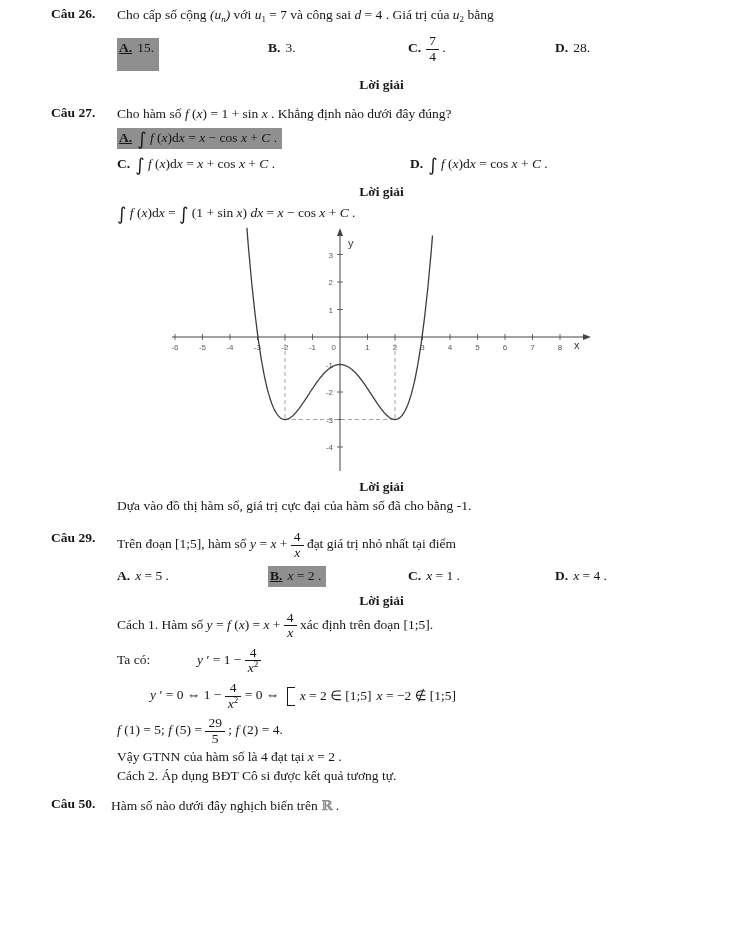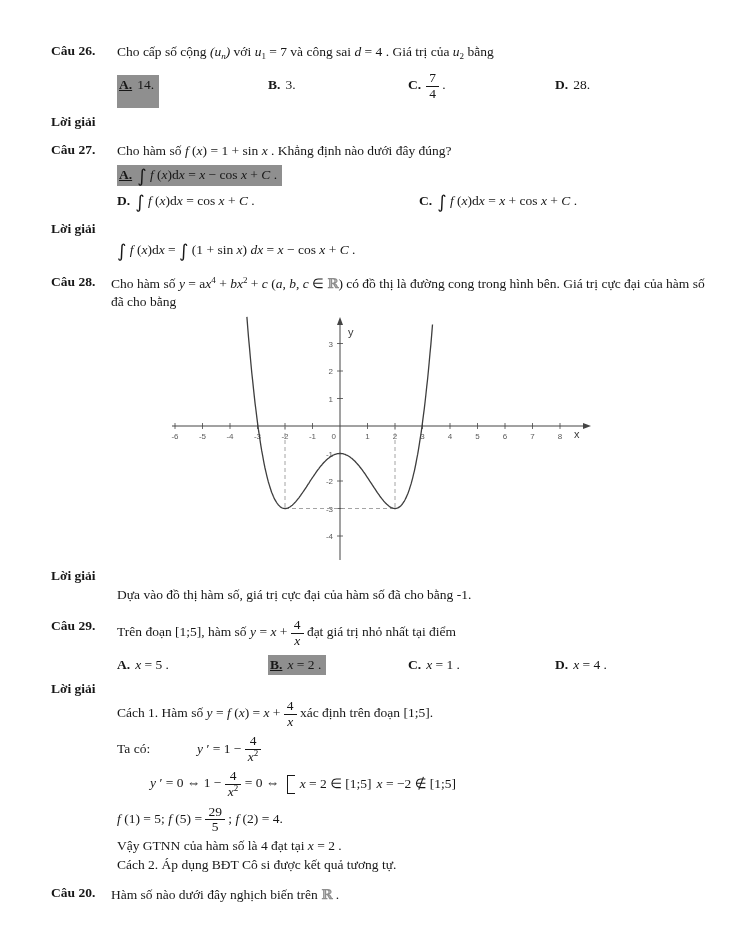--- a/index.html
+++ b/index.html
@@ -1,32 +1,32 @@
 <!DOCTYPE html>
 <html><head>
 <meta charset="utf-8">
 <style>
   html,body{margin:0;padding:0;background:#fff;}
   body{width:750px;height:948px;overflow:hidden;font-family:"Liberation Serif",serif;
        font-size:13.5px;color:#171717;-webkit-font-smoothing:antialiased;}
-  .page{padding:18px 38px 0 51px;position:relative;margin-top:25px;}
+  .page{padding:6px 38px 0 51px;position:relative;}
   .qrow{display:flex;align-items:flex-start;}
   .qlabel{font-weight:bold;flex:none;width:66px;}
   .qlabel.narrow{width:60px;}
   .qtext{flex:1;line-height:1.35;}
   .optrow{display:flex;align-items:baseline;margin-left:66px;}
   .opt{line-height:1.3;}
   .o1{width:151px;}.o2{width:140px;}.o3{width:147px;}.o4{flex:1;}
   .ow1{width:293px;}.ow2{flex:1;}
   .olabel{font-weight:bold;margin-right:5px;}
   .obox{display:inline-block;}
   .hl{background:#8f8f8f;padding:1px 5px 2px 2px;}
   .hl .olabel{text-decoration:underline;}
   .hl.tall{padding-bottom:14px;}
-  .solhead{font-weight:bold;margin:6px 0 2px 0;}
+  .solhead{text-align:center;font-weight:bold;margin:6px 0 2px 0;}
   .sol{margin-left:66px;line-height:1.4;}
   .frac{display:inline-block;vertical-align:middle;text-align:center;line-height:1.08;}
   .frac .num{display:block;padding:0 3px;}
   .frac .den{display:block;border-top:1px solid #171717;padding:0 3px;}
   sub{font-size:9px;vertical-align:-3px;line-height:0;}
   sup{font-size:9px;vertical-align:5px;line-height:0;}
   .intg{font-family:"DejaVu Sans",sans-serif;font-size:18px;vertical-align:-3px;line-height:0;}
   .bbR{font-family:"DejaVu Serif",serif;color:#8e8e8e;font-weight:bold;}
   .cases{display:inline-flex;align-items:center;vertical-align:middle;margin-left:4px;}
   .cbr{width:7px;align-self:stretch;border-left:1.5px solid #171717;border-top:1.5px solid #171717;border-bottom:1.5px solid #171717;margin-right:5px;}
@@ -42,45 +42,41 @@
 </head>
 <body>
 
 <div class="page">
 
   <div class="qrow">
     <span class="qlabel">Câu 26.</span>
     <div class="qtext">Cho cấp số cộng <i>(u<sub>n</sub>)</i> với <i>u</i><sub>1</sub> = 7 và công sai <i>d</i> = 4 . Giá trị của <i>u</i><sub>2</sub> bằng</div>
   </div>
   <div class="optrow mt10">
-    <div class="opt o1"><span class="obox hl tall"><span class="olabel">A.</span><span class="otext">14.</span></span></div>
+    <div class="opt o1"><span class="obox hl tall"><span class="olabel">A.</span><span class="otext">15.</span></span></div>
     <div class="opt o2"><span class="obox"><span class="olabel">B.</span><span class="otext">3.</span></span></div>
     <div class="opt o3"><span class="obox"><span class="olabel">C.</span><span class="otext"><span class="frac"><span class="num">7</span><span class="den">4</span></span> .</span></span></div>
     <div class="opt o4"><span class="obox"><span class="olabel">D.</span><span class="otext">28.</span></span></div>
   </div>
   <div class="solhead">Lời giải</div>
 
   <div class="qrow mt12">
     <span class="qlabel">Câu 27.</span>
     <div class="qtext">Cho hàm số <i>f</i> (<i>x</i>) = 1 + sin <i>x</i> . Khẳng định nào dưới đây đúng?</div>
   </div>
   <div class="optrow mt5">
     <div class="opt ow1"><span class="obox hl"><span class="olabel">A.</span><span class="otext"><span class="intg">∫</span> <i>f</i> (<i>x</i>)d<i>x</i> = <i>x</i> − cos <i>x</i> + <i>C</i> .</span></span></div>
   </div>
   <div class="optrow mt6">
+    <div class="opt ow1"><span class="obox"><span class="olabel">C.</span><span class="otext"><span class="intg">∫</span> <i>f</i> (<i>x</i>)d<i>x</i> = <i>x</i> + cos <i>x</i> + <i>C</i> .</span></span></div>
     <div class="opt ow2"><span class="obox"><span class="olabel">D.</span><span class="otext"><span class="intg">∫</span> <i>f</i> (<i>x</i>)d<i>x</i> = cos <i>x</i> + <i>C</i> .</span></span></div>
-    <div class="opt ow1"><span class="obox"><span class="olabel">C.</span><span class="otext"><span class="intg">∫</span> <i>f</i> (<i>x</i>)d<i>x</i> = <i>x</i> + cos <i>x</i> + <i>C</i> .</span></span></div>
   </div>
   <div class="solhead mt12">Lời giải</div>
   <div class="sol mt4"><span class="intg">∫</span> <i>f</i> (<i>x</i>)d<i>x</i> = <span class="intg">∫</span> (1 + sin <i>x</i>) <i>dx</i> = <i>x</i> − cos <i>x</i> + <i>C</i> .</div>
 
-  <div class="qrow mt14">
-    <span class="qlabel narrow">Câu 28.</span>
-    <div class="qtext">Cho hàm số <i>y</i> = a<i>x</i><sup>4</sup> + <i>bx</i><sup>2</sup> + <i>c</i> (<i>a</i>, <i>b</i>, <i>c</i> ∈ <span class="bbR">ℝ</span>) có đồ thị là đường cong trong hình bên. Giá trị cực đại của hàm số đã cho bằng</div>
-  </div>
   <div class="graph-wrap">
     <svg id="graph-svg" width="460" height="250" viewBox="0 0 460 250">
         <line x1="2" y1="112" x2="415" y2="112" stroke="#444444" stroke-width="1"></line>
         <polygon points="421,112 413,109 413,115" fill="#444444"></polygon>
         <line x1="170" y1="246" x2="170" y2="9" stroke="#444444" stroke-width="1"></line>
         <polygon points="170,3 167,11 173,11" fill="#444444"></polygon>
         <line x1="5" y1="109" x2="5" y2="115" stroke="#444444" stroke-width="0.8"></line>
         <text x="5" y="125" text-anchor="middle" class="tick">-6</text>
         <line x1="32.5" y1="109" x2="32.5" y2="115" stroke="#444444" stroke-width="0.8"></line>
         <text x="32.5" y="125" text-anchor="middle" class="tick">-5</text>
@@ -154,17 +150,17 @@
         <span class="crows">
           <span><i>x</i> = 2 ∈ [1;5]</span>
           <span><i>x</i> = −2 ∉ [1;5]</span>
         </span>
       </span></div>
   <div class="sol mt5"><i>f</i> (1) = 5; <i>f</i> (5) = <span class="frac"><span class="num">29</span><span class="den">5</span></span> ; <i>f</i> (2) = 4.</div>
   <div class="sol mt2">Vậy GTNN của hàm số là 4 đạt tại <i>x</i> = 2 .</div>
   <div class="sol">Cách 2. Áp dụng BĐT Cô si được kết quả tương tự.</div>
 
   <div class="qrow mt10">
-    <span class="qlabel narrow">Câu 20.</span>
+    <span class="qlabel narrow">Câu 50.</span>
     <div class="qtext">Hàm số nào dưới đây nghịch biến trên <span class="bbR">ℝ</span> .</div>
   </div>
 
 </div>
 
 </body></html>

